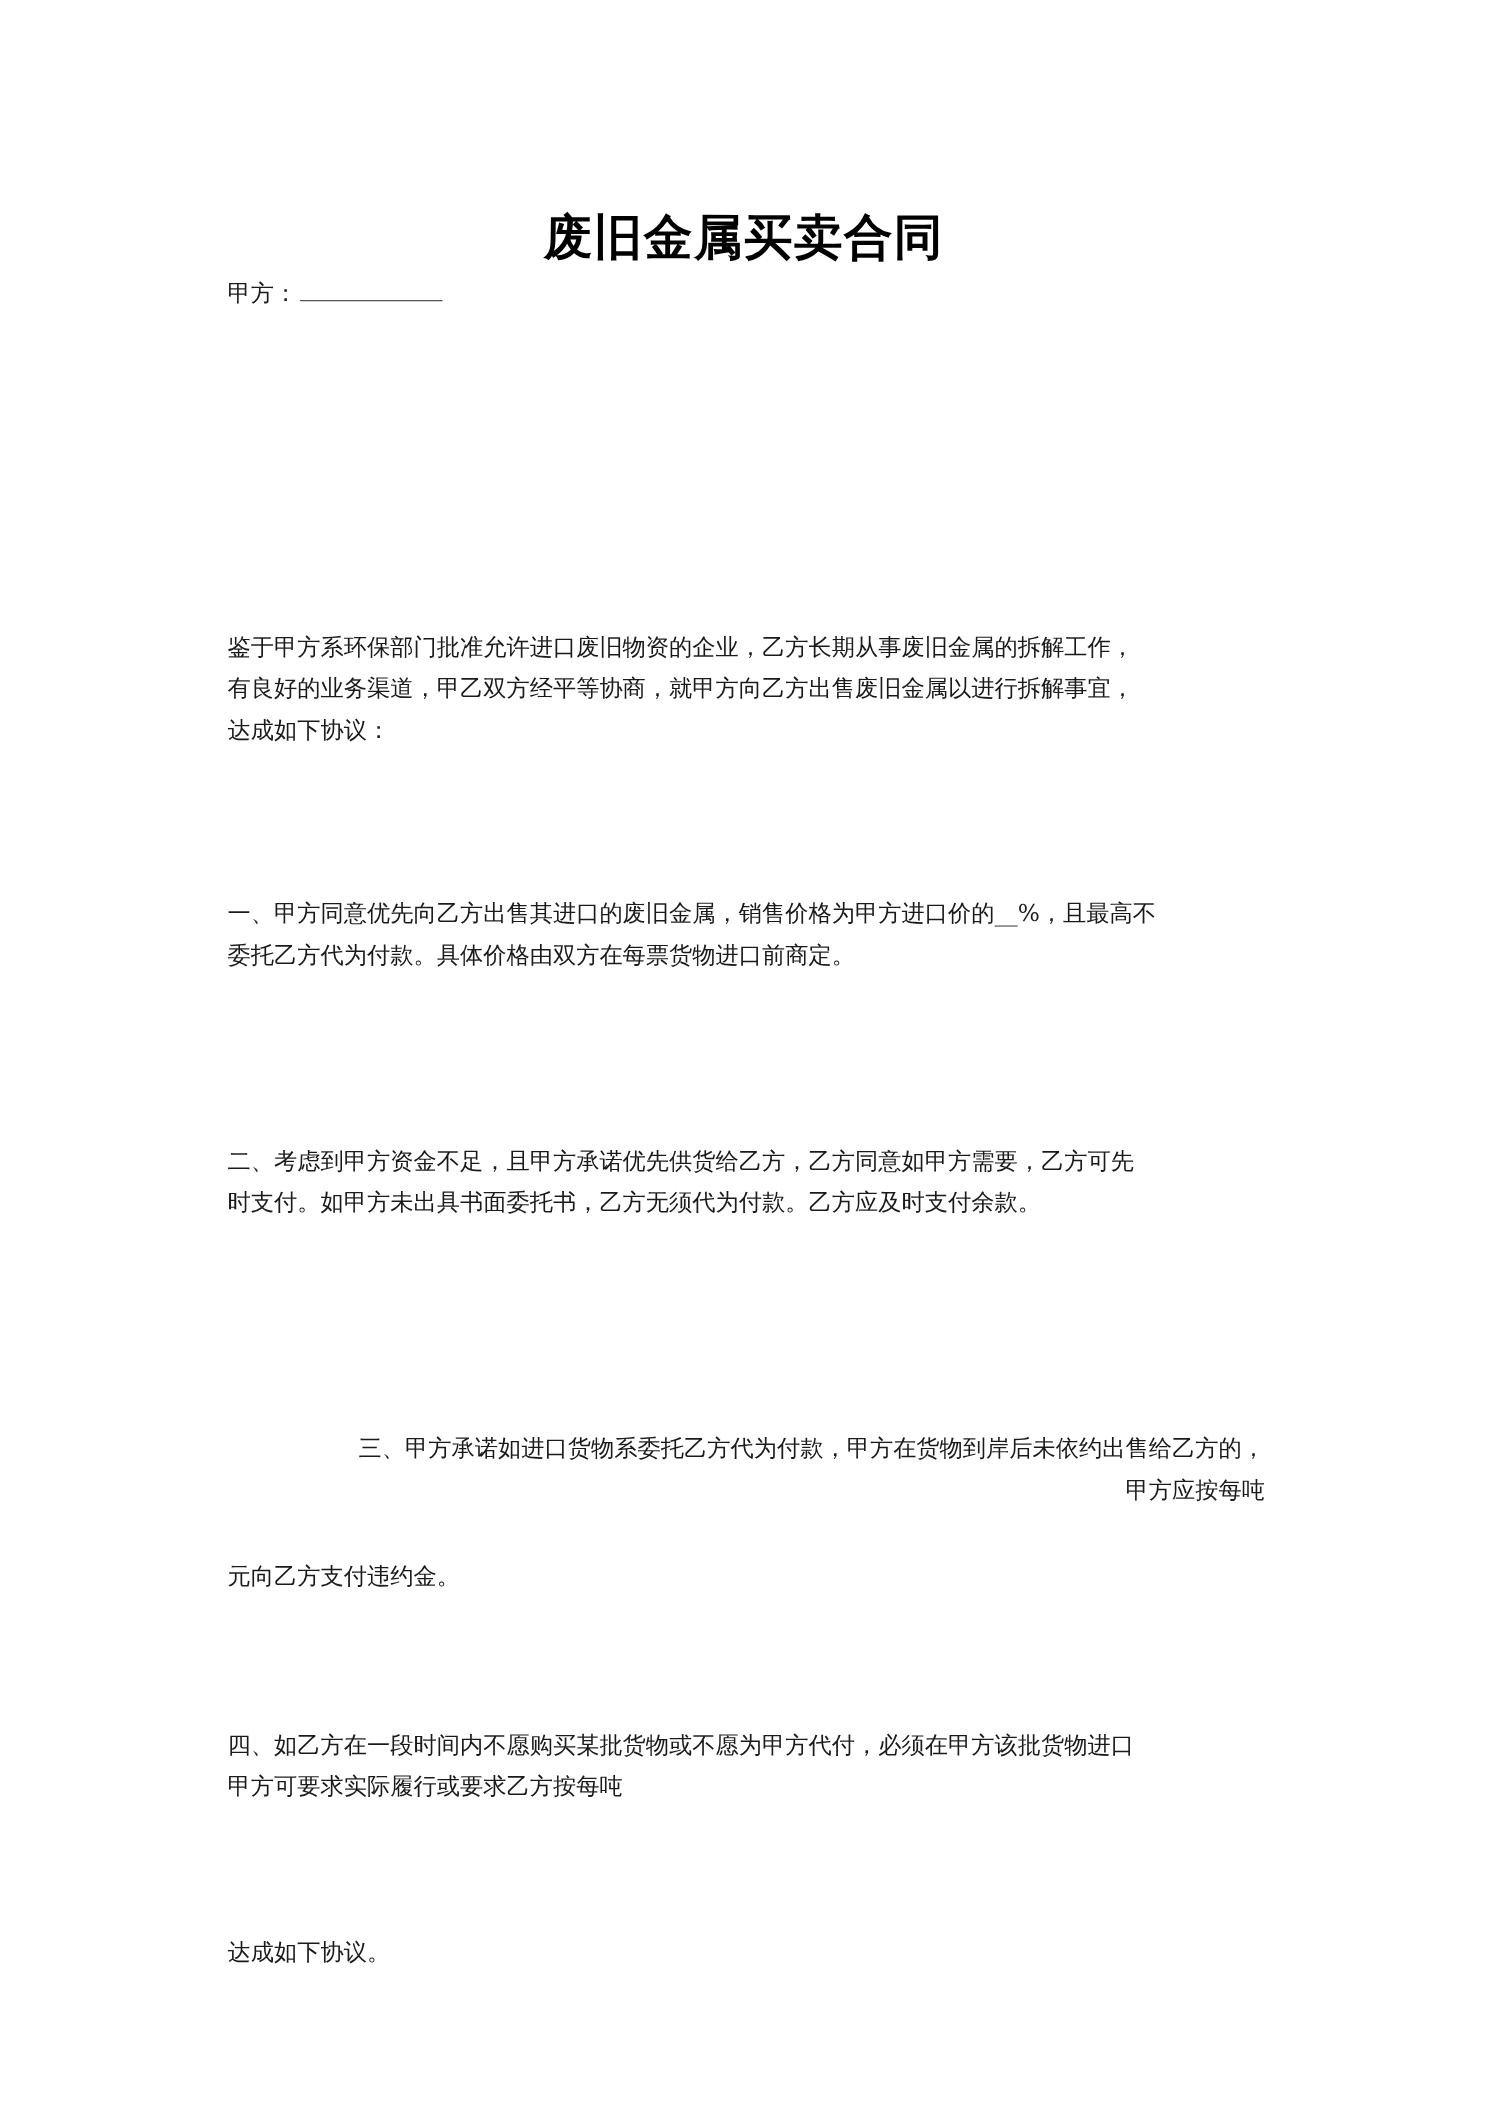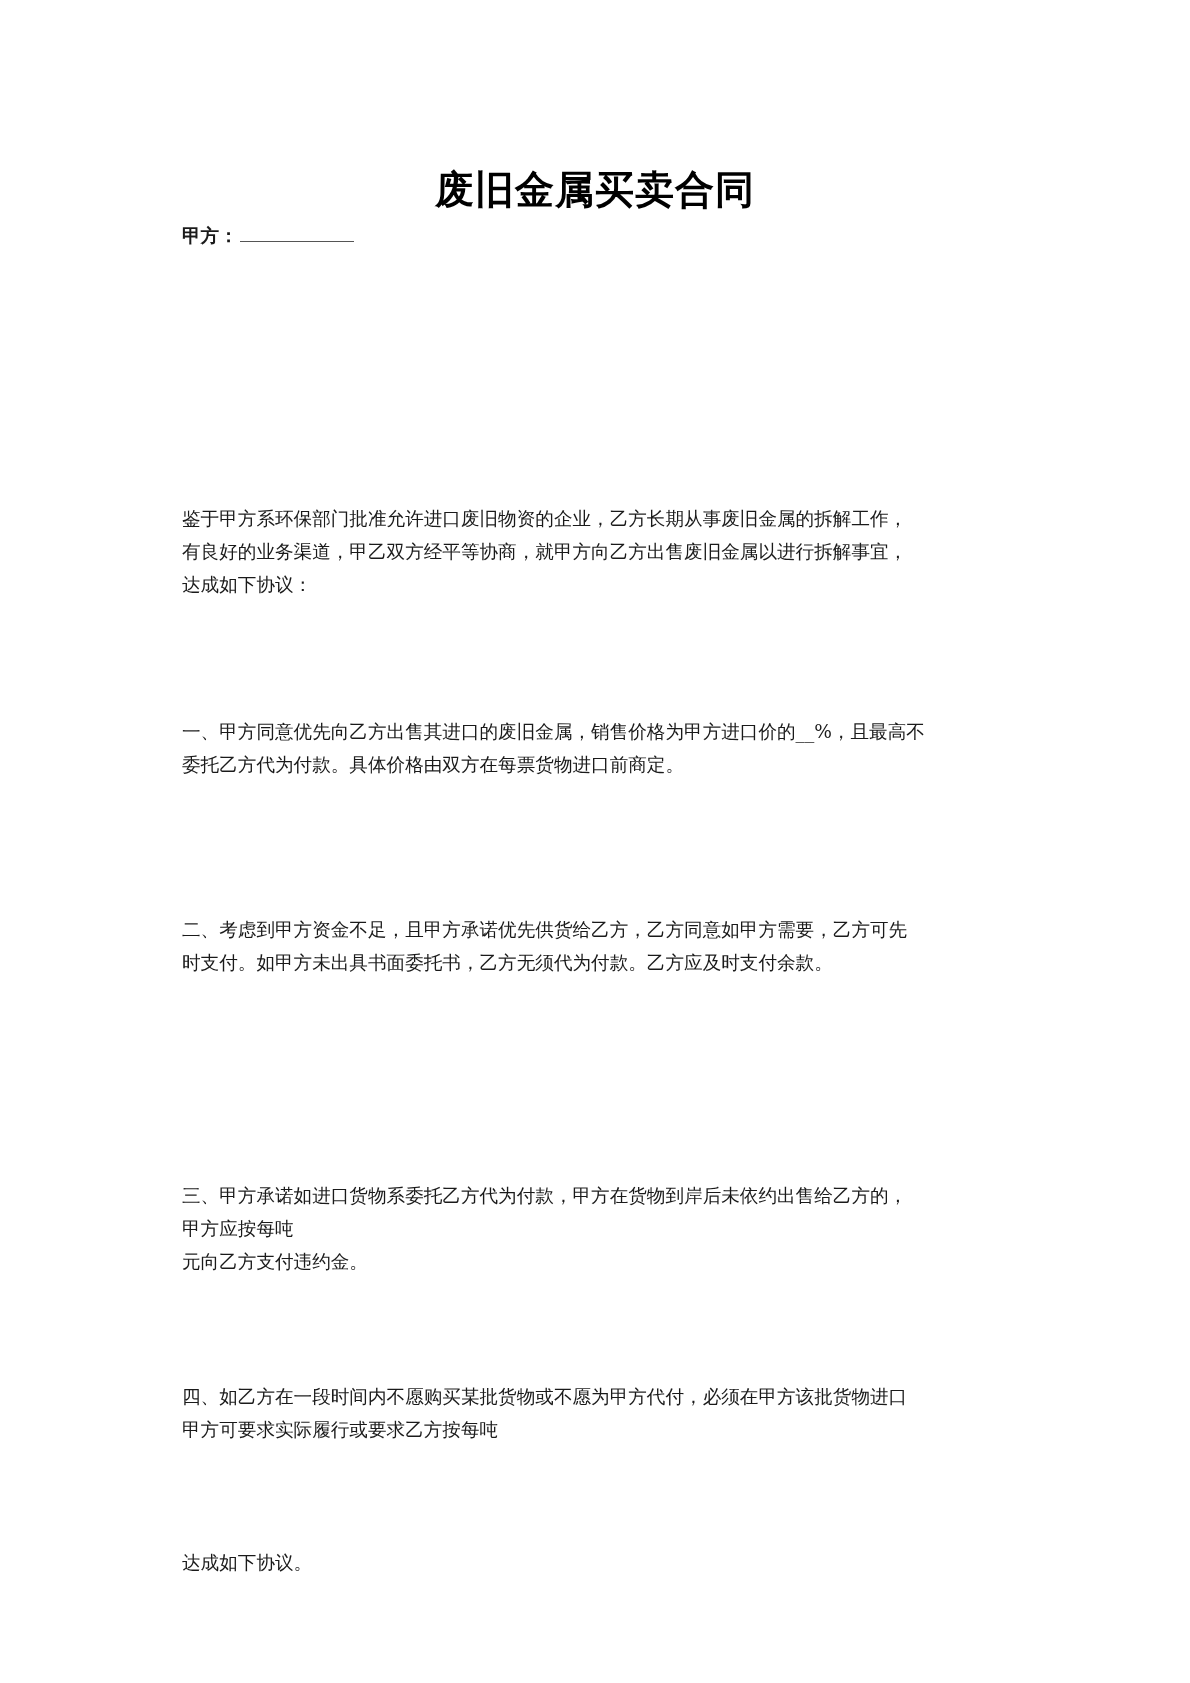--- a/index.html
+++ b/index.html
@@ -1,54 +1,54 @@
 <!DOCTYPE html>
 <html><head>
   <meta charset="utf-8">
   <style>
     html, body { margin: 0; padding: 0; background: #ffffff; }
     body { width: 1190px; height: 1683px; position: relative; overflow: hidden;
            font-family: "DejaVu Serif", "Liberation Serif", serif; color: #1a1a1a; }
     .page { position: absolute; left: 0; top: 0; width: 1190px; height: 1683px; background: #fff; }
     .title { position: absolute; left: 0; width: 1190px; top: 166px; text-align: center;
-             font-size: 39px; font-weight: bold; line-height: 48px; color: #000; letter-spacing: 1px; font-family: Liberation Serif, serif; }
+             font-size: 39px; font-weight: bold; line-height: 48px; color: #000; letter-spacing: 1px; }
     .line { position: absolute; left: 182px; font-size: 18.6px; line-height: 33px; white-space: nowrap; }
     .para { position: absolute; left: 182px; width: 830px; font-size: 18.6px; line-height: 33px; }
     .para .l { display: block; white-space: nowrap; }
     .blank { display: inline-block; width: 114px; border-bottom: 1px solid #555; height: 14px; vertical-align: baseline; margin-left: 2px; }
   </style>
 </head>
 <body>
 
 <div class="page">
 
   <div class="title">废旧金属买卖合同</div>
 
-  <div class="line" style="top:219px;font-weight:bold;">
+  <div class="line" style="top:219px;">
     <span>甲方：</span><span class="blank"></span><span></span>
   </div>
 
 
   <div class="para" style="top:502px;">
     <span class="l">鉴于甲方系环保部门批准允许进口废旧物资的企业，乙方长期从事废旧金属的拆解工作，</span>
     <span class="l">有良好的业务渠道，甲乙双方经平等协商，就甲方向乙方出售废旧金属以进行拆解事宜，</span>
     <span class="l">达成如下协议：</span>
   </div>
 
   <div class="para" style="top:715px;">
     <span class="l">一、甲方同意优先向乙方出售其进口的废旧金属，销售价格为甲方进口价的__%，且最高不</span>
     <span class="l">委托乙方代为付款。具体价格由双方在每票货物进口前商定。</span>
   </div>
 
   <div class="para" style="top:913px;">
     <span class="l">二、考虑到甲方资金不足，且甲方承诺优先供货给乙方，乙方同意如甲方需要，乙方可先</span>
     <span class="l">时支付。如甲方未出具书面委托书，乙方无须代为付款。乙方应及时支付余款。</span>
   </div>
 
-  <div class="para" style="top:1179px;">
+  <div class="para" style="top:1143px;text-align:right;">
     <span class="l">三、甲方承诺如进口货物系委托乙方代为付款，甲方在货物到岸后未依约出售给乙方的，</span>
     <span class="l">甲方应按每吨</span>
   </div>
   <div class="line" style="top:1245px;">元向乙方支付违约金。</div>
 
   <div class="para" style="top:1380px;">
     <span class="l">四、如乙方在一段时间内不愿购买某批货物或不愿为甲方代付，必须在甲方该批货物进口</span>
     <span class="l">甲方可要求实际履行或要求乙方按每吨</span>
   </div>
   <div class="line" style="top:1546px;">达成如下协议。</div>

